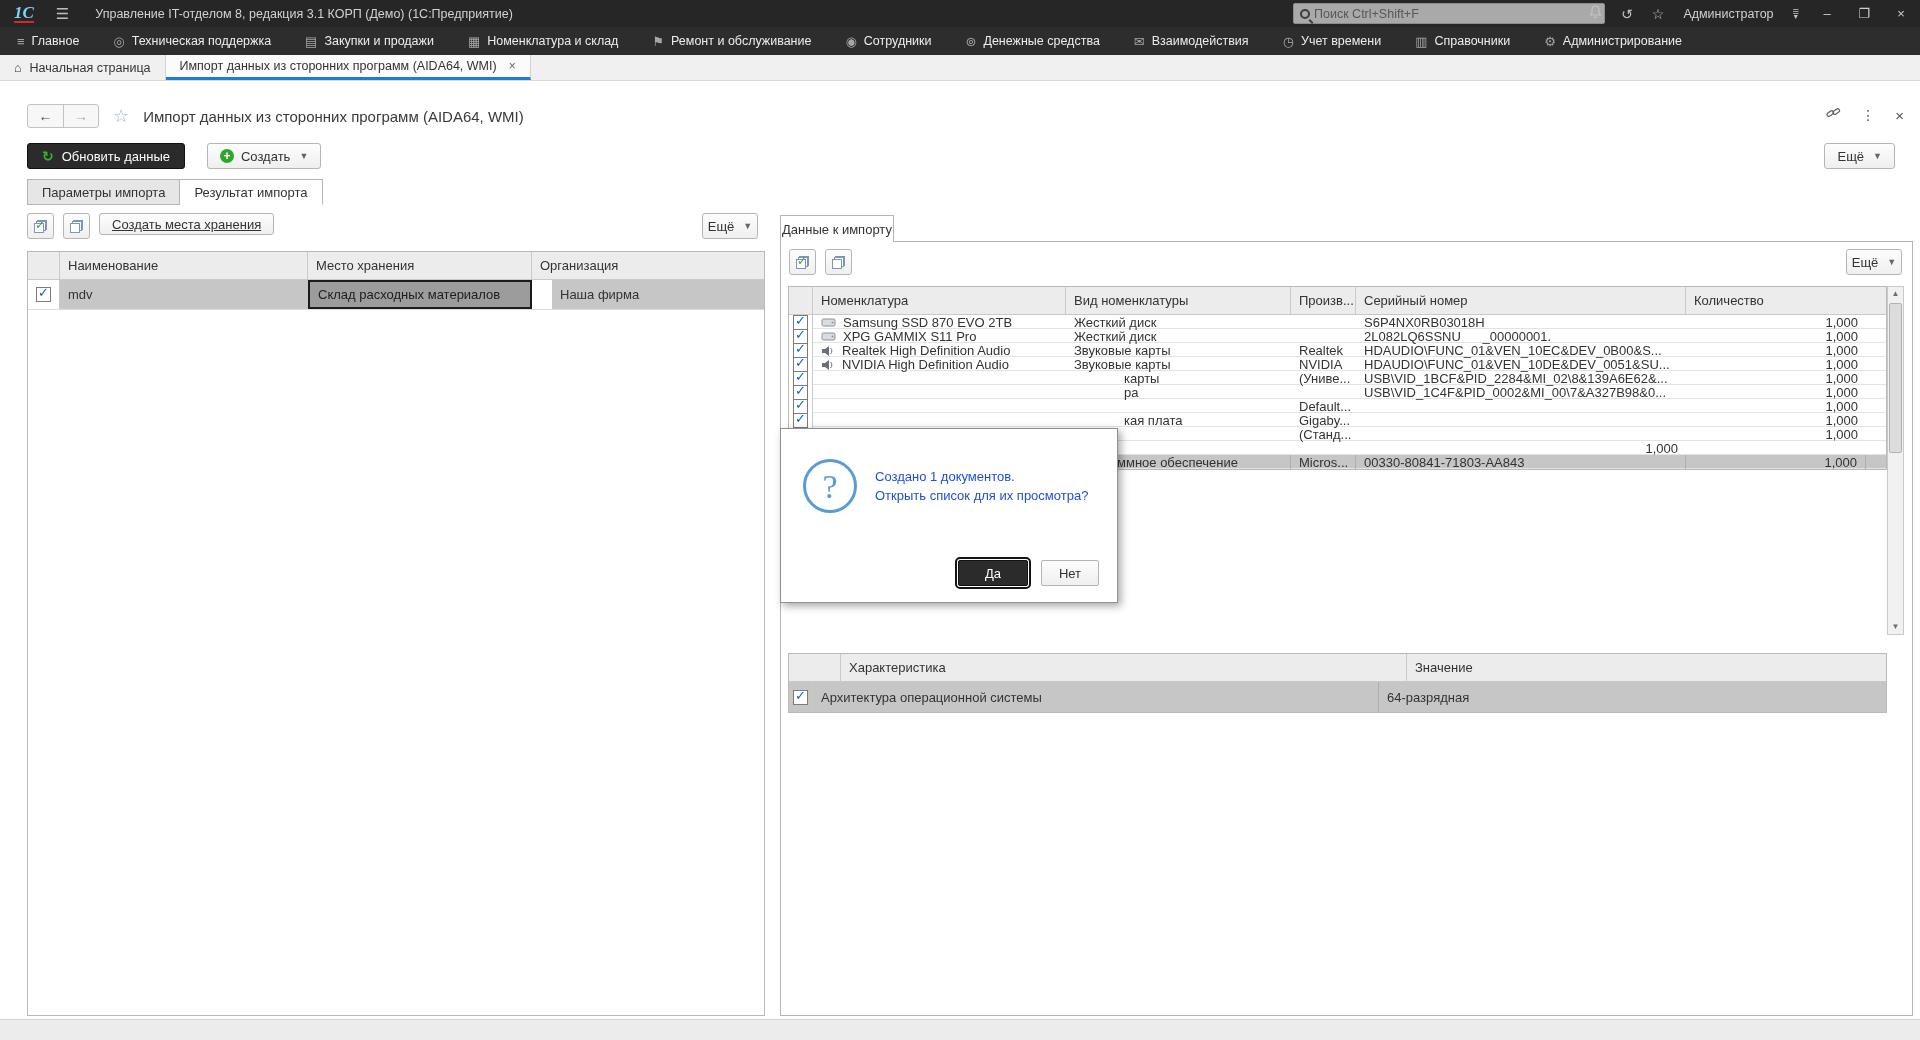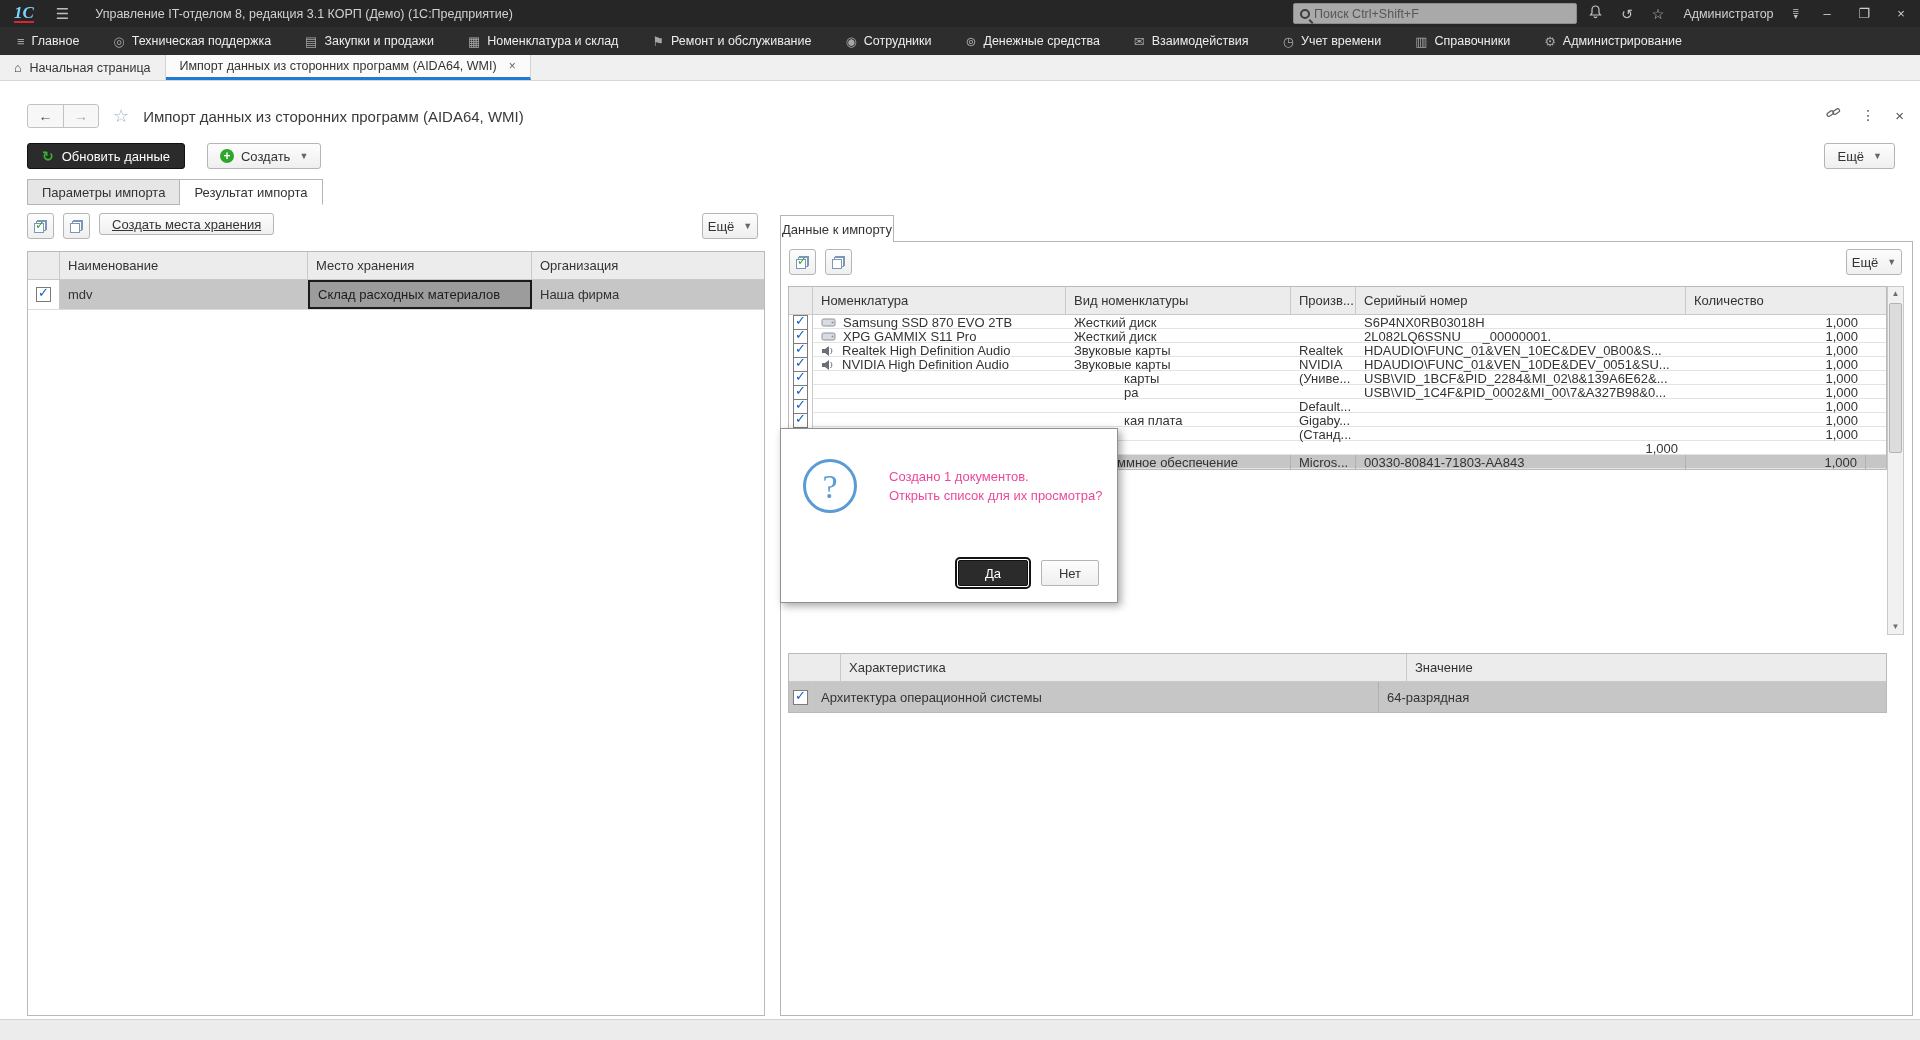--- a/index.html
+++ b/index.html
@@ -5,21 +5,21 @@
   * { margin:0; padding:0; box-sizing:border-box; }
   html,body { width:1920px; height:1040px; overflow:hidden; background:#ececec;
     font-family:"Liberation Sans","DejaVu Sans",sans-serif; font-size:13px; color:#333; }
   
   .titlebar { position:absolute; left:0; top:0; width:1920px; height:27px; background:#262626;
     display:flex; align-items:center; color:#d8d8d8; }
   .logo1c { font-family:"Liberation Serif",serif; font-style:italic; font-weight:bold; color:#7dd3fc;
     font-size:17px; margin-left:14px; border-bottom:2px solid #d8262c; line-height:17px; }
   .tb-burger { color:#bdbdbd; font-size:15px; margin-left:22px; cursor:default; }
   .tb-title { margin-left:26px; font-size:12.5px; color:#d2d2d2; }
-  .searchbox { position:absolute; left:1293px; top:3px; width:284px; height:21px; background:#a9a9a9;
+  .searchbox { position:absolute; left:1293px; top:3px; width:312px; height:21px; background:#a9a9a9;
     border:1px solid #8c8c8c; border-radius:2px; display:flex; align-items:center; color:#575757; font-size:12.5px; }
   .lens { width:10px; height:10px; border:2px solid #3d3d3d; border-radius:50%; margin:0 4px 0 6px; position:relative; }
   .lens::after { content:""; position:absolute; width:2px; height:5px; background:#3d3d3d; transform:rotate(-45deg); left:8px; top:8px; }
   .tb-right { position:absolute; right:10px; top:0; height:27px; display:flex; align-items:center; gap:19px; color:#cfcfcf; }
   .tb-ic { font-size:14px; color:#c4c4c4; }
   .usermenu { display:flex; flex-direction:column; line-height:6px; font-size:11px; color:#c4c4c4; align-items:center; }
   .winbtn { font-size:13px; color:#cfcfcf; width:18px; text-align:center; }
   
   .menubar { position:absolute; left:0; top:27px; width:1920px; height:28px; background:#2d2d2d;
     display:flex; align-items:center; gap:0; color:#ededed; font-size:12.5px; }
@@ -100,21 +100,21 @@
   .ctable { position:absolute; left:7px; top:411px; width:1099px; border:1px solid #b9b9b9; background:#fff; }
   .crow { display:grid; grid-template-columns:24px 566px 507px; }
   .crow.h { height:28px; border-bottom:1px solid #c9c9c9;padding-left:28px; }
   .crow.d { height:30px; }
   .crow.d .cellb { border-right:1px solid #b0b0b0; }
   
   .dialog { position:absolute; left:780px; top:428px; width:338px; height:175px; background:#fff;
     border:1px solid #909090; box-shadow:3px 3px 8px rgba(0,0,0,.35); z-index:10; }
   .qicon { position:absolute; left:22px; top:30px; width:54px; height:54px; border:3px solid #5b9bd5; border-radius:50%;
     color:#5b9bd5; font-size:34px; text-align:center; line-height:50px; font-family:"Liberation Serif",serif; }
-  .dlg-text { position:absolute; left:108px; top:38px; line-height:19px; color:#ec4899; }
+  .dlg-text { position:absolute; left:94px; top:38px; line-height:19px; color:#1d4ed8; }
   .dlg-btns { position:absolute; right:18px; bottom:16px; display:flex; gap:13px; }
   .btn-yes { background:#2b2b2b; color:#fff; border:1px solid #111; border-radius:2px; width:70px; height:26px;
     display:flex; align-items:center; justify-content:center; outline:2px solid #141414; outline-offset:1px; }
   .btn-no { width:58px; height:26px; display:flex; align-items:center; justify-content:center;
     background:linear-gradient(#fdfdfd,#efefef); border:1px solid #b5b5b5; border-radius:2px; }
   
   .bstrip { position:absolute; left:0; top:1019px; width:1920px; height:21px; background:#ececec; border-top:1px solid #d2d2d2; }
 </style>
 </head>
 <body>
@@ -282,21 +282,21 @@
       <div class="cellb">Наименование</div>
       <div class="cellb">Место хранения</div>
       <div class="cellb" style="border-right:none;">Организация</div>
     </div>
     <div class="lrow d">
       <div class="cbcell">
           <span class="cb checked"></span>
         </div>
       <div class="cellb selbg">mdv</div>
       <div class="cellb focus-cell">Склад расходных материалов</div>
-      <div class="cellb selbg" style="border-right:none;">Наша фирма</div>
+      <div class="cellb selbg" style="border-right:none;margin-left:20px;">Наша фирма</div>
     </div>
   </div>
 
   <div class="rpanel-tab">
     <span>Данные к импорту</span>
   </div>
   <div class="rpanel">
     <div class="rtoolbar">
       <div class="iconbtn">
         <span class="sheets">

